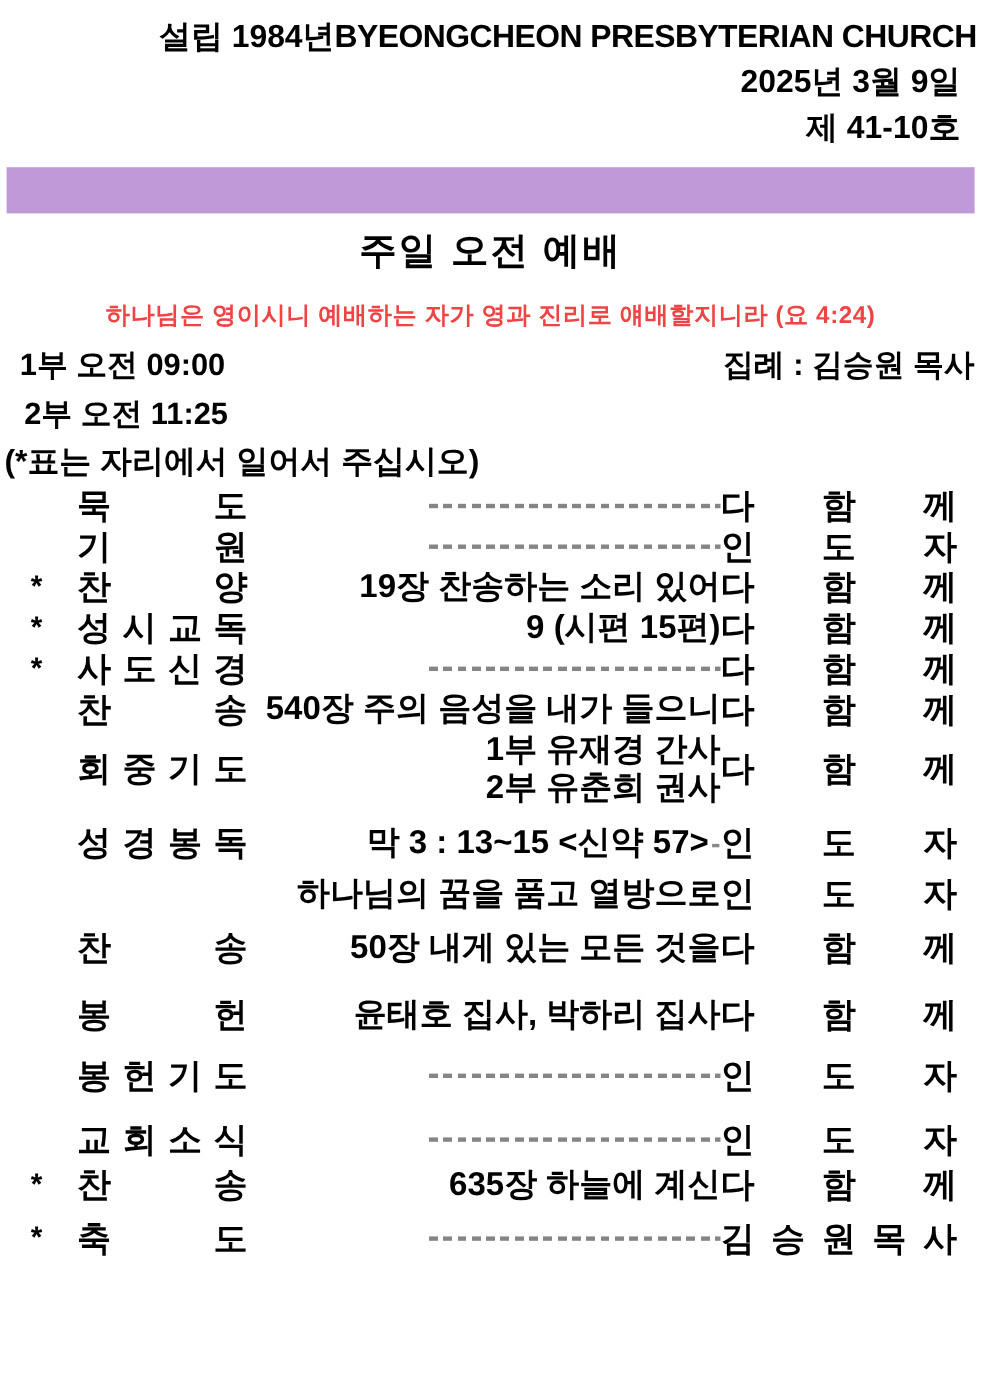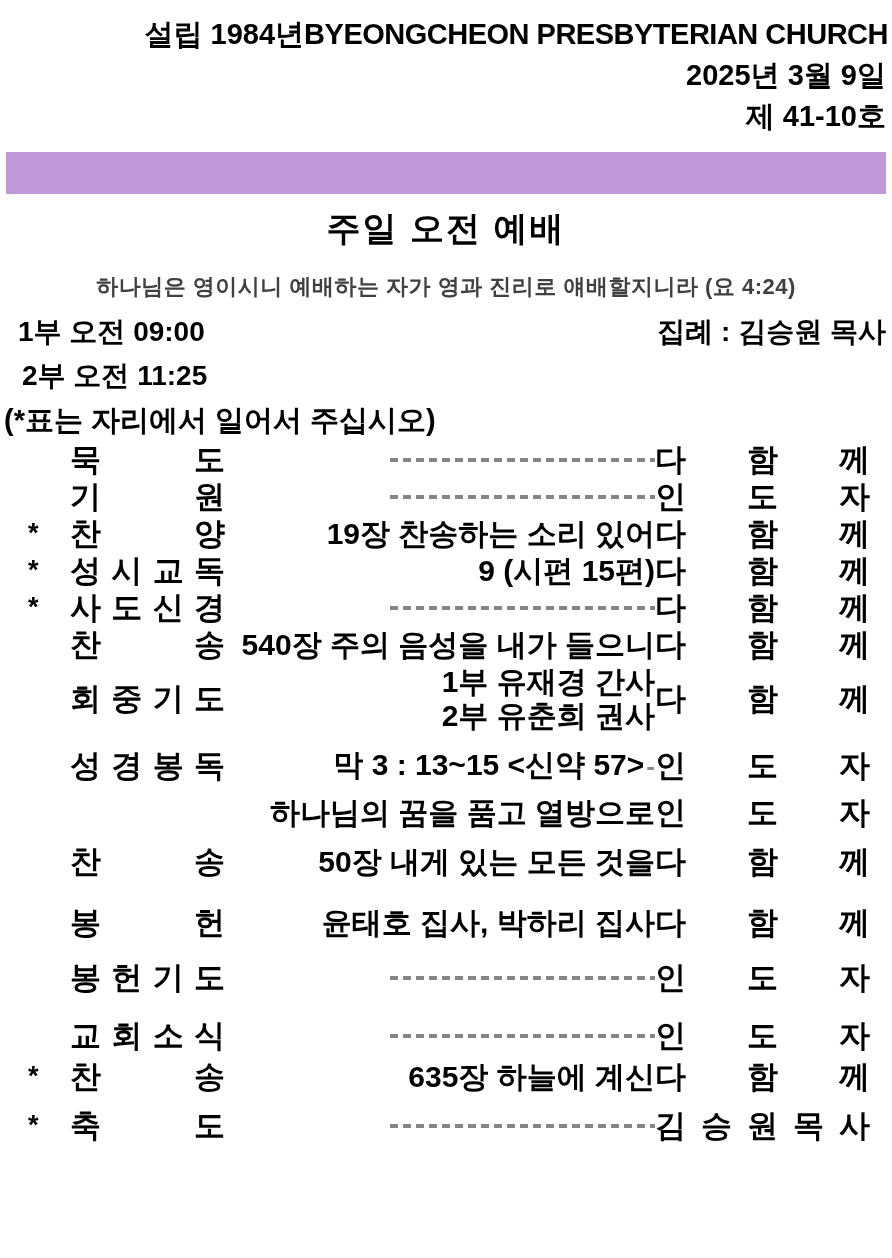--- a/index.html
+++ b/index.html
@@ -16,21 +16,21 @@
 
   
   .header { padding-top: 14px; }
   .h-line1 {
     display: flex; justify-content: flex-end; align-items: baseline;
     padding-right: 4px;
     font-size: 29px; line-height: 41px; white-space: nowrap;
   }
   .h-church { letter-spacing: -0.5px; }
   .h-line2, .h-line3 {
-    text-align: right; padding-right: 6px;
+    text-align: right; padding-right: 19px;
     font-size: 29px; line-height: 41px; white-space: nowrap;
   }
 
   
   .banner { height: 42px; margin: 15px 6px 0 6px; }
 
   
   .title { text-align: center; font-size: 34px; line-height: 48px; margin-top: 10px; letter-spacing: 2px; }
   .verse { text-align: center; font-size: 22px; line-height: 30px; margin-top: 20px; letter-spacing: 0.5px; }
 
@@ -93,21 +93,21 @@
       <span class="h-church">BYEONGCHEON PRESBYTERIAN CHURCH</span>
     </div>
     <div class="h-line2">2025년 3월 9일</div>
     <div class="h-line3">제 41-10호</div>
   </div>
 
   <div class="banner" id="banner" style="background: rgb(192, 154, 216);"></div>
 
   <div class="title">주일 오전 예배</div>
 
-  <div class="verse" id="verse" style="color: #404040;">하나님은 영이시니 예배하는 자가 영과 진리로 얘배할지니라 (요 4:24)</div>
+  <div class="verse" id="verse" style="color: #ef4444;">하나님은 영이시니 예배하는 자가 영과 진리로 얘배할지니라 (요 4:24)</div>
 
   <div class="sched-row1">
     <span>1부 오전 09:00</span>
     <span>집례 : 김승원 목사</span>
   </div>
   <div class="part2">2부 오전 11:25</div>
   <div class="stand-note">(*표는 자리에서 일어서 주십시오)</div>
 
   <div class="program" id="program-list">
       <div class="row">

